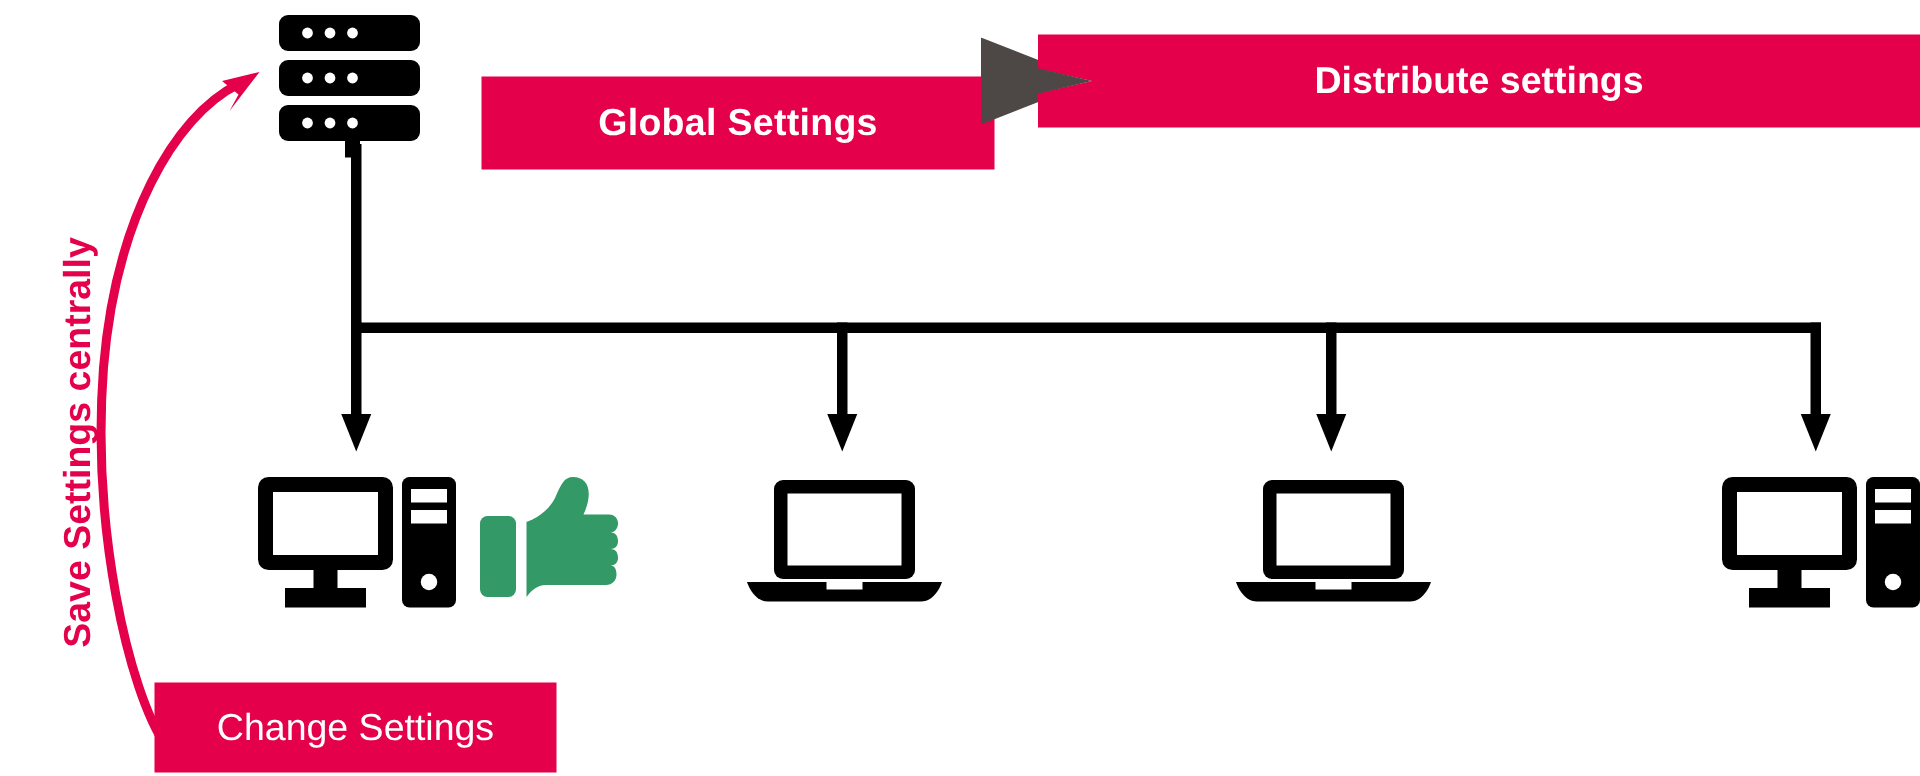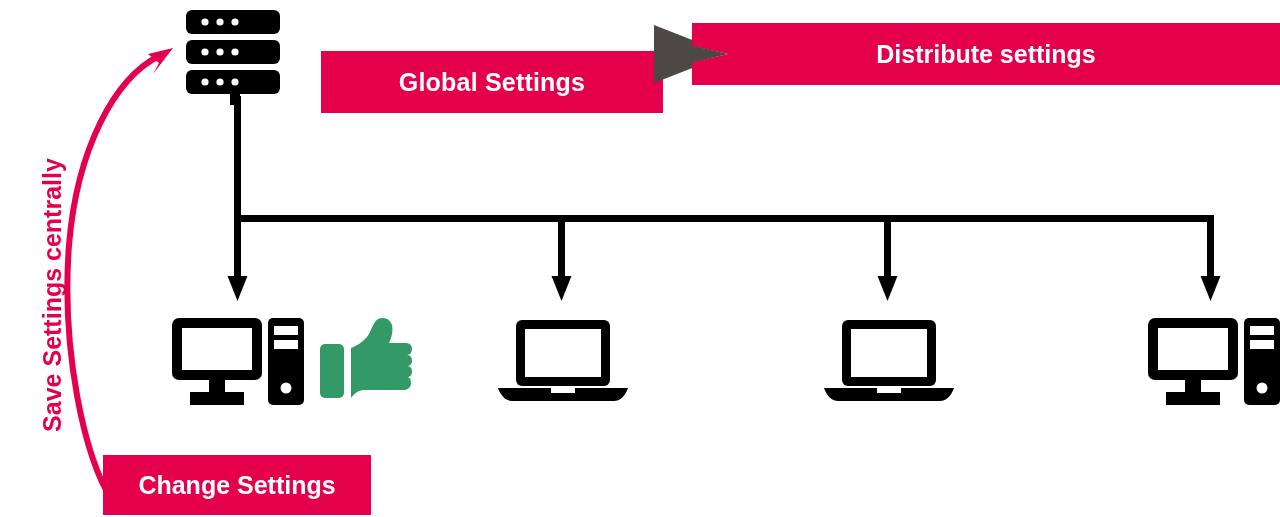--- a/index.html
+++ b/index.html
@@ -42,21 +42,21 @@
     width: 588px; height: 62px;
     font-size: 25px;
     font-weight: bold;
     line-height: 1.16;
     padding: 11px 6px;
   }
   #banner-change {
     left: 103px; top: 455px;
     width: 268px; height: 60px;
     font-size: 25px;
-    font-weight: bold;
+    font-weight: normal;
   }
   #arrow-triangle {
     left: 654px; top: 25px;
     width: 74px; height: 58px;
   }
 
   
   #label-save-centrally {
     left: -148px;
     top: 275px;

